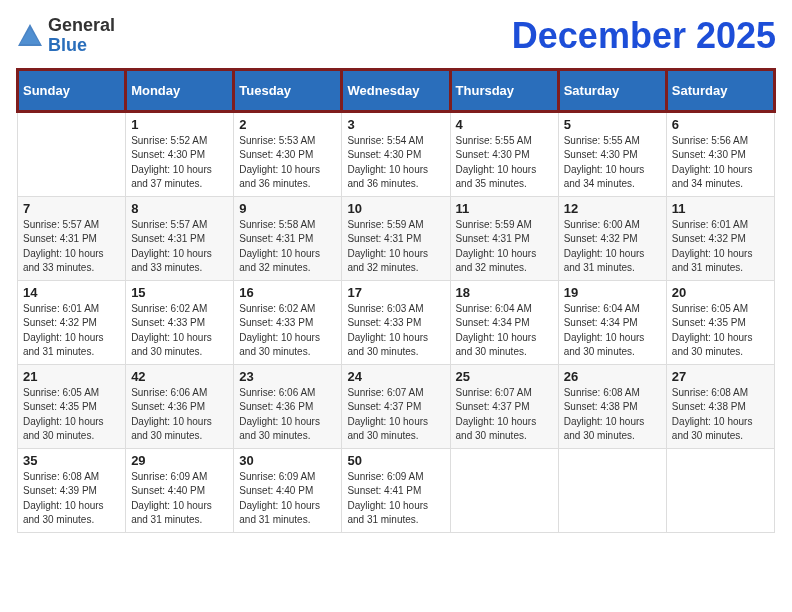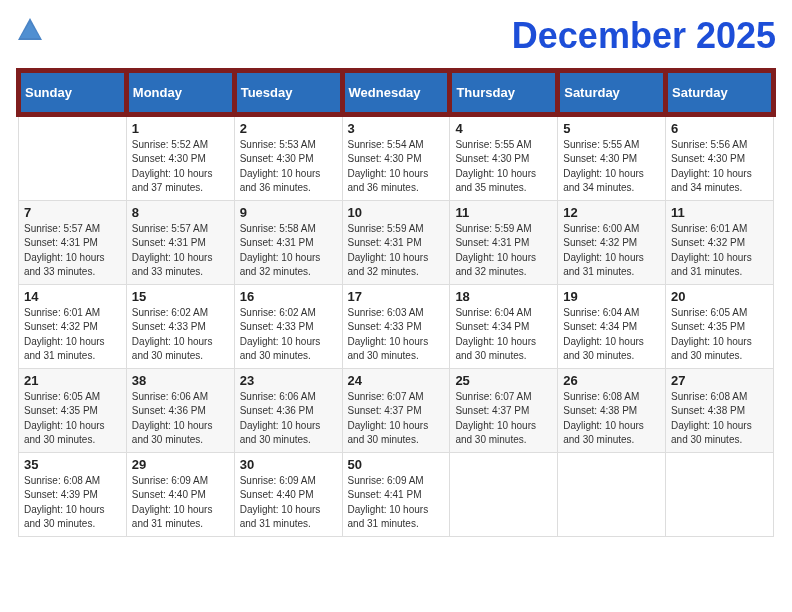--- a/index.html
+++ b/index.html
@@ -58,21 +58,21 @@
       border-collapse: collapse;
       border: 1px solid #ccc;
     }
     .calendar th {
       background: #2a6ebb;
       color: #fff;
       font-size: 13px;
       font-weight: bold;
       padding: 12px 4px;
       text-align: left;
-      border: 5px solid #7f1d1d;
+      border: 3px solid #7f1d1d;
     }
     .calendar td {
       vertical-align: top;
       border: 1px solid #ddd;
       padding: 4px 5px;
       width: calc(100% / 7);
       min-height: 80px;
       background: #fff;
     }
     .calendar tr:nth-child(even) td {
@@ -96,20 +96,24 @@
   </style>
 </head>
 <body>
 
 <div class="header">
   <div class="logo">
     <svg class="logo-icon" viewBox="0 0 28 28" xmlns="http://www.w3.org/2000/svg">
       <polygon points="14,2 26,24 2,24" fill="#2a6ebb" opacity="0.85"></polygon>
       <polygon points="14,6 24,22 4,22" fill="#5599dd" opacity="0.5"></polygon>
     </svg>
+    <div class="logo-text">
+      <span class="logo-general">General</span>
+      <span class="logo-blue">Blue</span>
+    </div>
   </div>
   <div class="title-block">
     <div class="month-title">December 2025</div>
   </div>
 </div>
 
 <table class="calendar">
   <thead>
     <tr>
     <th>Sunday</th>
@@ -208,21 +212,21 @@
           <span class="day-num">20</span>
           <div class="day-info">Sunrise: 6:05 AM<br>Sunset: 4:35 PM<br>Daylight: 10 hours<br>and 30 minutes.</div>
         </td>
       </tr>
       <tr>
         <td>
           <span class="day-num">21</span>
           <div class="day-info">Sunrise: 6:05 AM<br>Sunset: 4:35 PM<br>Daylight: 10 hours<br>and 30 minutes.</div>
         </td>
         <td>
-          <span class="day-num">38</span>
+          <span class="day-num">42</span>
           <div class="day-info">Sunrise: 6:06 AM<br>Sunset: 4:36 PM<br>Daylight: 10 hours<br>and 30 minutes.</div>
         </td>
         <td>
           <span class="day-num">23</span>
           <div class="day-info">Sunrise: 6:06 AM<br>Sunset: 4:36 PM<br>Daylight: 10 hours<br>and 30 minutes.</div>
         </td>
         <td>
           <span class="day-num">24</span>
           <div class="day-info">Sunrise: 6:07 AM<br>Sunset: 4:37 PM<br>Daylight: 10 hours<br>and 30 minutes.</div>
         </td>

